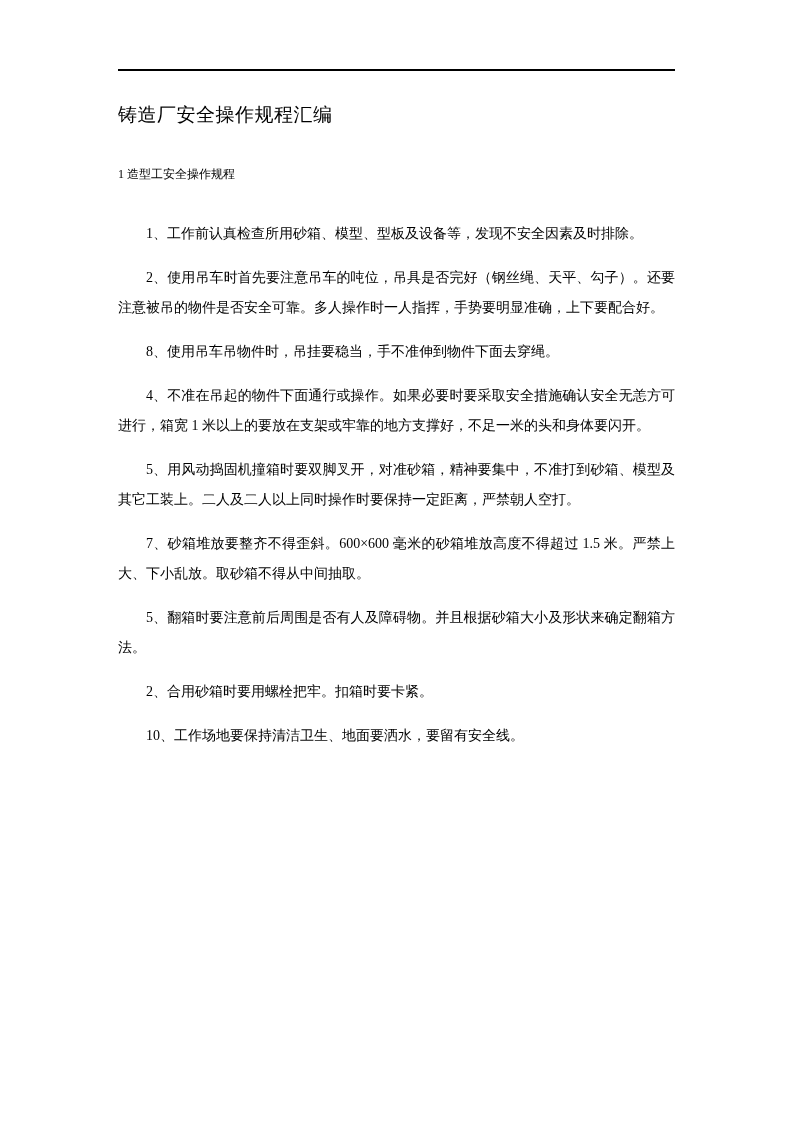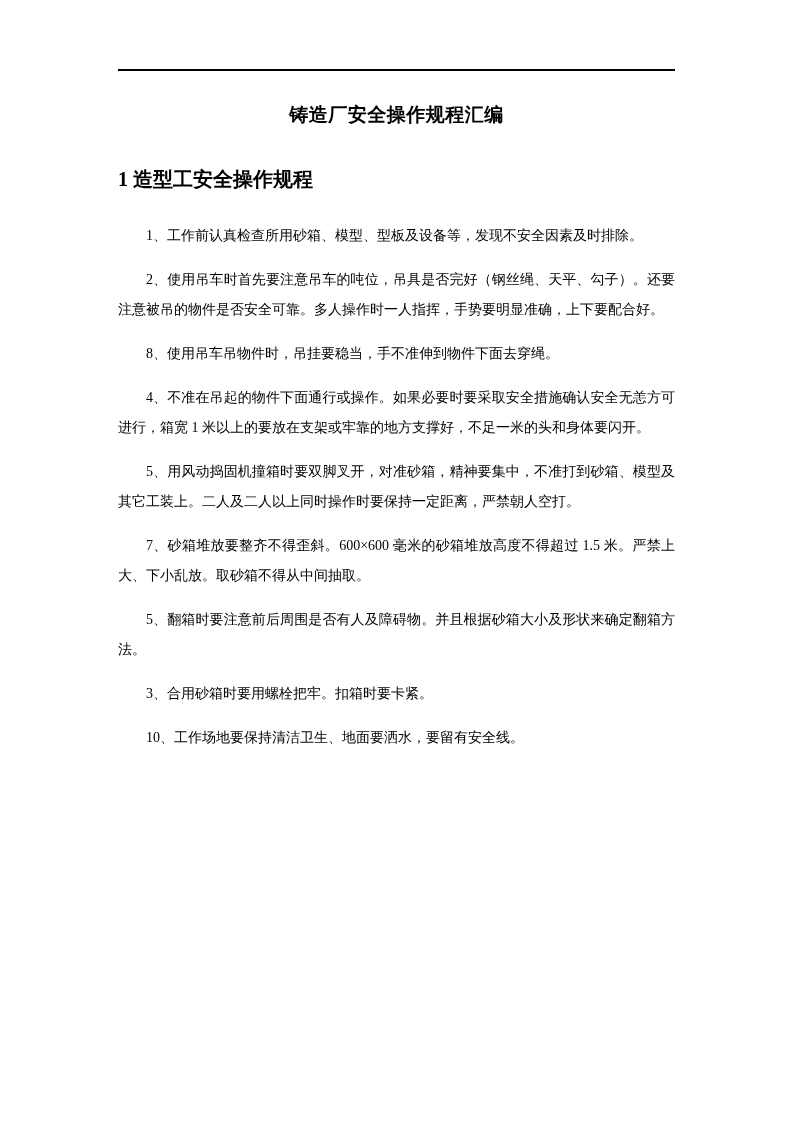--- a/index.html
+++ b/index.html
@@ -18,30 +18,29 @@
     color: #000000;
     font-family: "Liberation Serif", "DejaVu Serif", serif;
     overflow: hidden;
   }
   .header-rule {
     height: 69px;
     border-bottom: 2px solid #000000;
   }
   .doc-title {
     margin: 33px 0 0 0;
-    text-align: center;
     font-size: 19px;
-    font-weight: bold;
+    font-weight: normal;
     line-height: 1.2;
     letter-spacing: 0.5px;
   }
   .section-heading {
-    margin: 40px 0 30px 0;
-    font-size: 20px;
-    font-weight: bold;
+    margin: 40px 0 38px 0;
+    font-size: 12px;
+    font-weight: normal;
     line-height: 1.2;
   }
   .doc-paragraphs p {
     margin: 0 0 14px 0;
     font-size: 14px;
     line-height: 30px;
     text-indent: 2em;
     text-align: justify;
     word-break: break-all;
   }
@@ -59,17 +58,17 @@
 
   <div class="doc-paragraphs">
 
   <p>1、工作前认真检查所用砂箱、模型、型板及设备等，发现不安全因素及时排除。</p>
       <p>2、使用吊车时首先要注意吊车的吨位，吊具是否完好（钢丝绳、天平、勾子）。还要注意被吊的物件是否安全可靠。多人操作时一人指挥，手势要明显准确，上下要配合好。</p>
       <p>8、使用吊车吊物件时，吊挂要稳当，手不准伸到物件下面去穿绳。</p>
       <p>4、不准在吊起的物件下面通行或操作。如果必要时要采取安全措施确认安全无恙方可进行，箱宽 1 米以上的要放在支架或牢靠的地方支撑好，不足一米的头和身体要闪开。</p>
       <p>5、用风动捣固机撞箱时要双脚叉开，对准砂箱，精神要集中，不准打到砂箱、模型及其它工装上。二人及二人以上同时操作时要保持一定距离，严禁朝人空打。</p>
       <p>7、砂箱堆放要整齐不得歪斜。600×600 毫米的砂箱堆放高度不得超过 1.5 米。严禁上大、下小乱放。取砂箱不得从中间抽取。</p>
       <p>5、翻箱时要注意前后周围是否有人及障碍物。并且根据砂箱大小及形状来确定翻箱方法。</p>
-      <p>3、合用砂箱时要用螺栓把牢。扣箱时要卡紧。</p>
+      <p>2、合用砂箱时要用螺栓把牢。扣箱时要卡紧。</p>
       <p>10、工作场地要保持清洁卫生、地面要洒水，要留有安全线。</p>
     </div>
 
 </div>
 
 </body></html>

